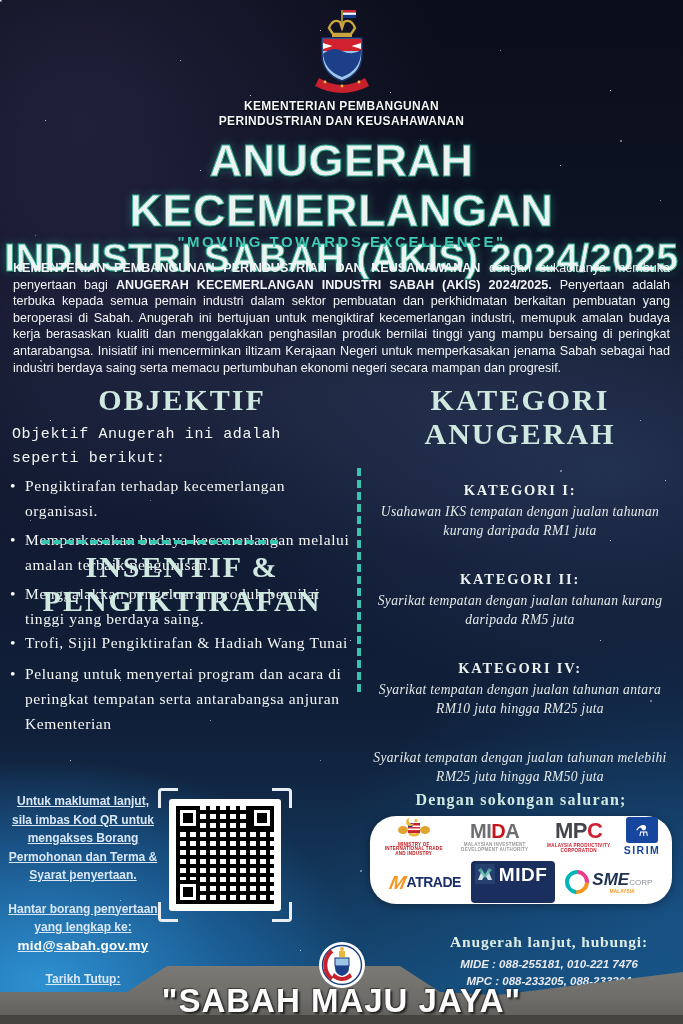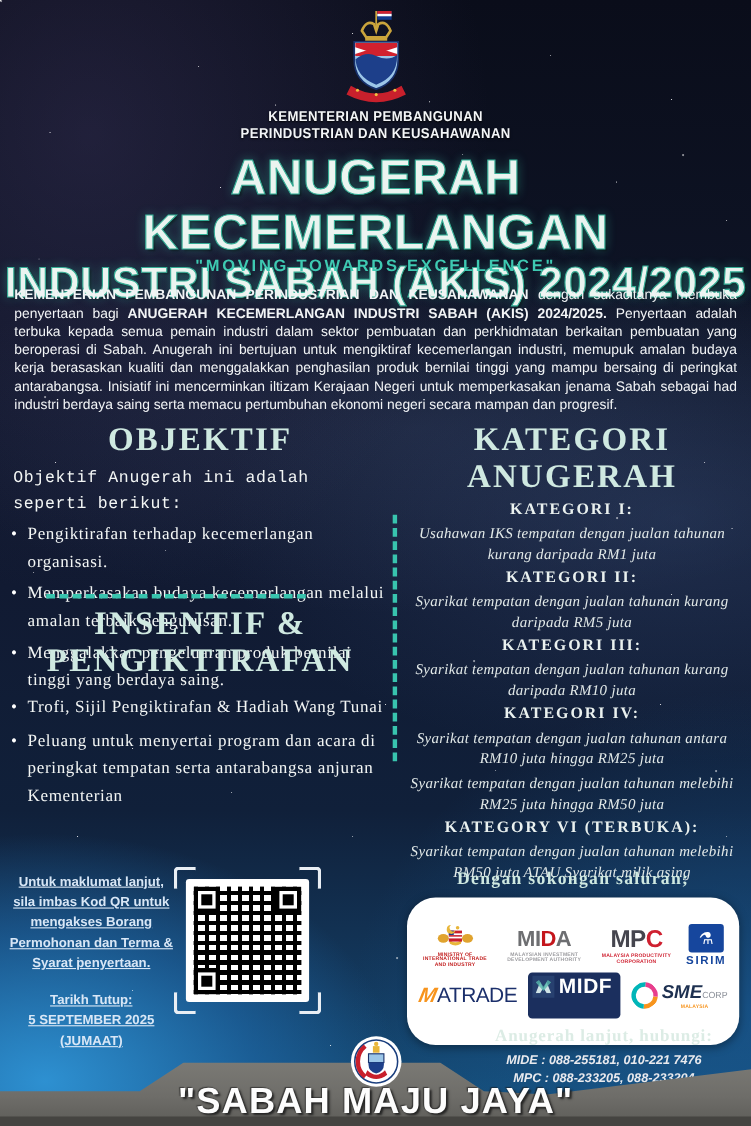--- a/index.html
+++ b/index.html
@@ -56,21 +56,21 @@
   ul.blist li::before { content:"•"; position:absolute; left:2px; top:0; color:#fff; }
 
   .h-divider { position:absolute; left:42px; top:540px; width:236px; border-top:4px dashed #38c4ae; }
   .v-divider { position:absolute; left:357px; top:468px; height:224px; border-left:4px dashed #38c4ae; }
 
   .insentif { position:absolute; left:8px; top:550px; width:348px; }
   .insentif ul.blist { margin-top:12px; }
   .insentif ul.blist li { margin-bottom:6px; }
 
   .right-col { position:absolute; left:366px; top:383px; width:308px; text-align:center; }
-  .kat-item { margin-top:3px; }
+  .kat-item { margin-top:30px; }
   .kat-label { font-family:"Liberation Serif","DejaVu Serif",serif; font-weight:bold;
     font-size:14.5px; line-height:18px; letter-spacing:1.8px; color:#eaf1ef; }
   .kat-desc { font-family:"Liberation Serif","DejaVu Serif",serif; font-style:italic;
     font-size:13.6px; line-height:19px; letter-spacing:.3px; color:#e3eae9; margin-top:3px; }
 
   .qr-text { position:absolute; left:6px; top:792px; width:154px; text-align:center;
     font-weight:bold; font-size:12px; line-height:18.5px; color:#d9e7f6;text-decoration:underline; }
   .qr-text .email { font-size:13.5px; color:#ffffff; letter-spacing:.3px; }
   .qr-text .blk { margin-bottom:15px; }
   .qr-wrap { position:absolute; left:158px; top:788px; width:134px; height:134px; }
@@ -85,38 +85,38 @@
       repeating-linear-gradient(0deg, #000 0 4px, transparent 4px 9px),
       repeating-linear-gradient(90deg, #000 0 4px, transparent 4px 10px),
       repeating-linear-gradient(45deg, transparent 0 6px, #fff 6px 9px, transparent 9px 13px); }
   .finder { position:absolute; width:24px; height:24px; background:#fff; border:4px solid #000; }
   .finder::after { content:""; position:absolute; left:3px; top:3px; width:10px; height:10px; background:#000; }
   .f-tl { left:0; top:0; } .f-tr { right:0; top:0; } .f-bl { left:0; bottom:0; }
 
   .supporters { position:absolute; left:370px; top:791px; width:302px; text-align:center; }
   .sup-heading { font-family:"Liberation Serif","DejaVu Serif",serif; font-weight:bold;
     font-size:16px; letter-spacing:1.2px; color:#cfe9e1; }
-  .logo-box { margin-top:7px; width:302px; height:134px; background:#fff; border-radius:26px;
+  .logo-box { margin-top:7px; width:302px; height:88px; background:#fff; border-radius:26px;
     display:flex; flex-direction:column; justify-content:center; gap:5px; padding:6px 10px;
     box-shadow:0 2px 8px rgba(0,0,0,.35); }
   .logo-row { display:flex; align-items:center; justify-content:center; gap:10px; }
   .lg { display:flex; flex-direction:column; align-items:center; justify-content:center; line-height:1; }
   .lg .cap { font-size:4.6px; font-weight:bold; margin-top:2px; letter-spacing:.2px; }
   .miti .cap { color:#c01818; width:64px; }
   .mida-word { font-size:20px; font-weight:bold; color:#6d6e71; letter-spacing:-0.5px; }
   .mida-word .acc { color:#c4161c; } .mida .cap { color:#9a9a9e; width:78px; }
   .mpc-word { font-size:22px; font-weight:bold; color:#45454e; letter-spacing:-0.5px; }
   .mpc-word .acc { color:#cf2030; } .mpc .cap { color:#cf2030; width:70px; }
   .sirim-box { width:32px; height:26px; background:#16469d; border-radius:3px; color:#fff;
     font-size:15px; display:flex; align-items:center; justify-content:center; }
   .sirim-word { font-size:10.5px; font-weight:bold; color:#16469d; letter-spacing:1.5px; margin-top:2px; }
   .matrade { flex-direction:row; align-items:center; }
   .matrade .swoosh { font-style:italic; font-weight:bold; font-size:19px; color:#f7941d;
     display:inline-block; transform:skewX(-12deg); margin-right:1px; }
-  .matrade .word { font-size:19px; font-weight:normal; color:#1b2f6b; letter-spacing:-0.5px; }
+  .matrade .word { font-size:14px; font-weight:bold; color:#1b2f6b; letter-spacing:-0.5px; }
   .midf { flex-direction:row; background:#1b2f5e; border-radius:4px; padding:3px 8px 19px 4px; gap:4px; }
   .midf .chev { width:20px; height:20px; background:#27406f; display:flex; align-items:center; justify-content:center; }
   .midf .word { font-size:19px; font-weight:bold; color:#fff; letter-spacing:.5px; }
   .sme { flex-direction:row; gap:3px; }
   .sme .swirl { width:24px; height:24px; border-radius:50%; border:4px solid #00b5b8;
     border-right-color:#e83e8c; border-bottom-color:#f7941d; transform:rotate(-40deg); }
   .sme .word { font-size:17px; font-weight:bold; font-style:italic; color:#1d3050; }
   .sme .sub { font-size:8px; font-weight:normal; color:#8a8f98; }
   .sme .cap { color:#f7941d; }
 
@@ -200,38 +200,38 @@
     <div class="col-heading">KATEGORI ANUGERAH</div>
     <div class="kat-item">
       <div class="kat-label">KATEGORI I:</div>
       <div class="kat-desc">Usahawan IKS tempatan dengan jualan tahunan kurang daripada RM1 juta</div>
     </div>
     <div class="kat-item">
       <div class="kat-label">KATEGORI II:</div>
       <div class="kat-desc">Syarikat tempatan dengan jualan tahunan kurang daripada RM5 juta</div>
     </div>
     <div class="kat-item">
-      <div class="kat-label">KATEGORI III:</div>
-      <div class="kat-desc">Syarikat tempatan dengan jualan tahunan kurang daripada RM10 juta</div>
-    </div>
-    <div class="kat-item">
       <div class="kat-label">KATEGORI IV:</div>
       <div class="kat-desc">Syarikat tempatan dengan jualan tahunan antara RM10 juta hingga RM25 juta</div>
     </div>
     <div class="kat-item">
       <div class="kat-desc">Syarikat tempatan dengan jualan tahunan melebihi RM25 juta hingga RM50 juta</div>
     </div>
     <div class="kat-item">
       <div class="kat-label">KATEGORY VI (TERBUKA):</div>
       <div class="kat-desc">Syarikat tempatan dengan jualan tahunan melebihi RM50 juta ATAU Syarikat milik asing</div>
     </div>
   </div>
 
   <div class="qr-text">
     <div class="blk">Untuk maklumat lanjut, sila imbas Kod QR untuk mengakses Borang Permohonan dan Terma &amp; Syarat penyertaan.</div>
+    <div class="blk">
+      <span>Hantar borang penyertaan yang lengkap ke:</span><br>
+      <span class="email">mid@sabah.gov.my</span>
+    </div>
     <div>
       <span>Tarikh Tutup:</span><br>
       <span>5 SEPTEMBER 2025</span><br>
       <span>(JUMAAT)</span>
     </div>
   </div>
 
   <div class="qr-wrap">
     <div class="corner tl"></div>
     <div class="corner tr"></div>

